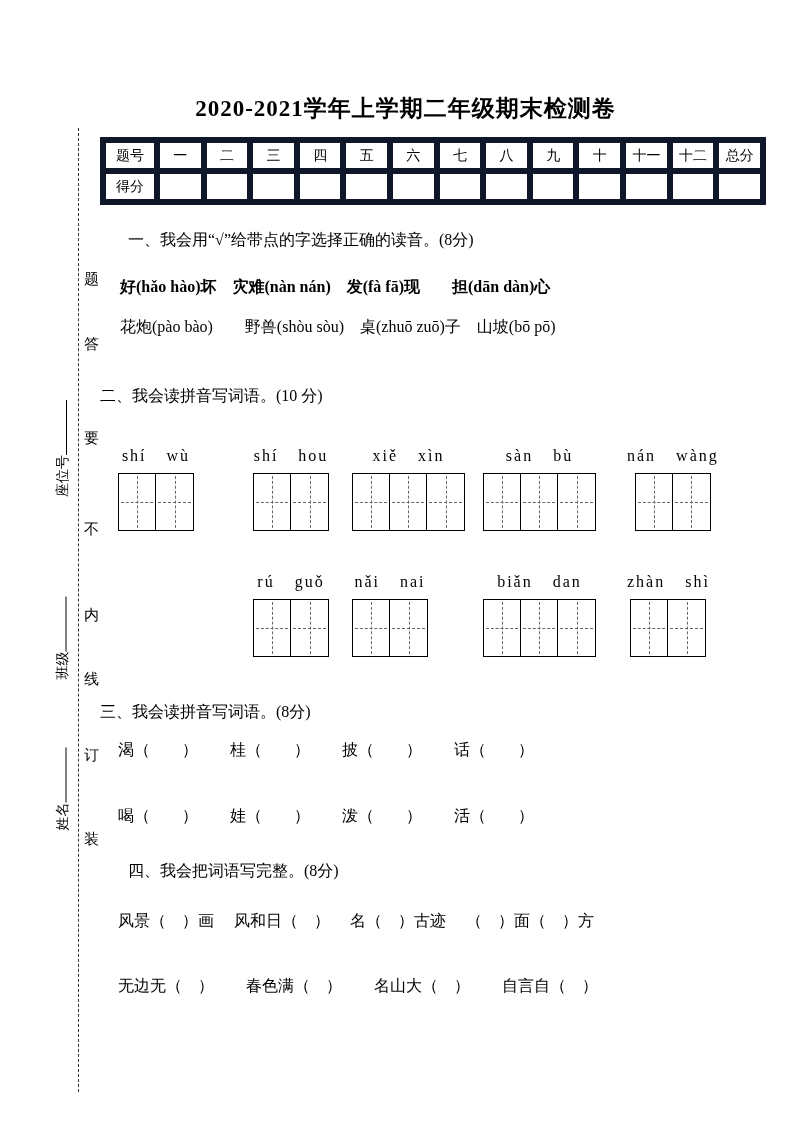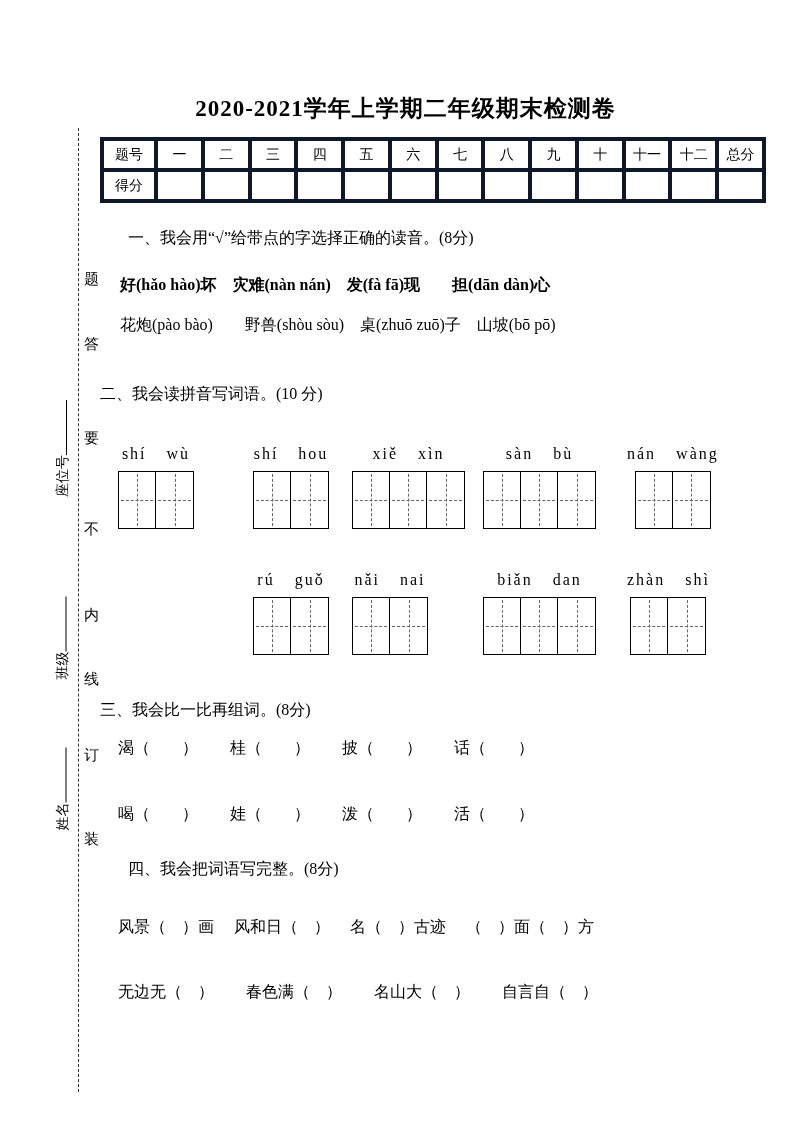--- a/index.html
+++ b/index.html
@@ -17,35 +17,35 @@
   .f1{width:100px; left:13px; top:437px;}
   .f2{width:85px;  left:20px; top:627px;}
   .f3{width:85px;  left:20px; top:778px;}
 
   
   .content { position:absolute; left:100px; top:0; width:666px; padding-top:96px; font-size:16px; line-height:1.15; }
   .title { text-align:center; font-size:23px; font-weight:700; letter-spacing:1px; padding-right:55px; }
   .subtitle { text-align:center; font-weight:700; font-size:16px; margin-top:38px; padding-right:55px; }
 
   .score-table { width:100%; border-collapse:collapse; table-layout:fixed; margin-top:15px; }
-  .score-table td { border:4px solid #0f172a; height:31px; text-align:center; font-size:14px; padding:0 2px; }
+  .score-table td { border:6px solid #0f172a; height:31px; text-align:center; font-size:14px; padding:0 2px; }
   .score-table td:first-child { width:54px; }
 
   .heading { font-size:16px; }
   .indent { padding-left:28px; }
   .textline { font-size:16px; white-space:pre; }
   .h-one{margin-top:26px;}
   .l1{margin-top:28px;padding-left:20px;font-weight:bold;}
   .l2{margin-top:22px;padding-left:20px;}
   .h-two{margin-top:50px;}
   .h-three{margin-top:44px;}
   .tl3a{margin-top:20px;padding-left:18px;}
   .tl3b{margin-top:47px;padding-left:18px;}
   .h-four{margin-top:37px;}
-  .tl4a{margin-top:39px;padding-left:18px;}
+  .tl4a{margin-top:31px;padding-left:18px;}
   .tl4b{margin-top:47px;padding-left:18px;}
 
   
   .py-section { position:relative; height:86px; }
   .r1{margin-top:42px;}
   .r2{margin-top:40px;}
   .pg { position:absolute; top:0; text-align:center; }
   .g1{left:18px}.g2{left:153px}.g3{left:252px}.g4{left:383px}.g5{left:527px}
   .py { font-size:16px; letter-spacing:2px; word-spacing:14px; white-space:nowrap; margin-bottom:8px; }
   .pg-box { display:inline-flex; border:1px solid #000; }
@@ -186,21 +186,21 @@
       </div>
       <div class="pg g5">
         <div class="py">zhàn shì</div>
         <div class="pg-box">
             <div class="pg-cell"></div>
             <div class="pg-cell"></div>
           </div>
       </div>
     </div>
 
-    <div class="heading h-three">三、我会比一比再组词。(8分)</div>
+    <div class="heading h-three">三、我会读拼音写词语。(8分)</div>
     <div class="textline tl3a">渴（　　）　　桂（　　）　　披（　　）　　话（　　）</div>
     <div class="textline tl3b">喝（　　）　　娃（　　）　　泼（　　）　　活（　　）</div>
 
     <div class="heading h-four indent">四、我会把词语写完整。(8分)</div>
     <div class="textline tl4a">风景（　）画　 风和日（　）　 名（　）古迹　 （　）面（　）方</div>
     <div class="textline tl4b">无边无（　）　　春色满（　）　　名山大（　）　　自言自（　）</div>
 
   </div>
 </div>
 

